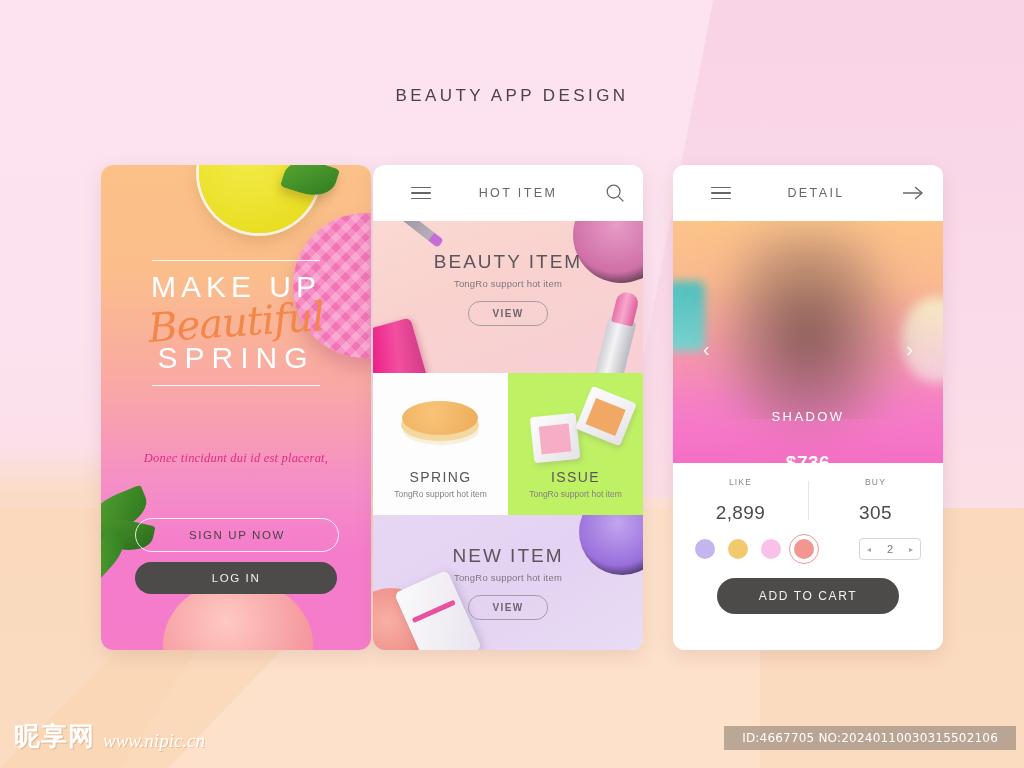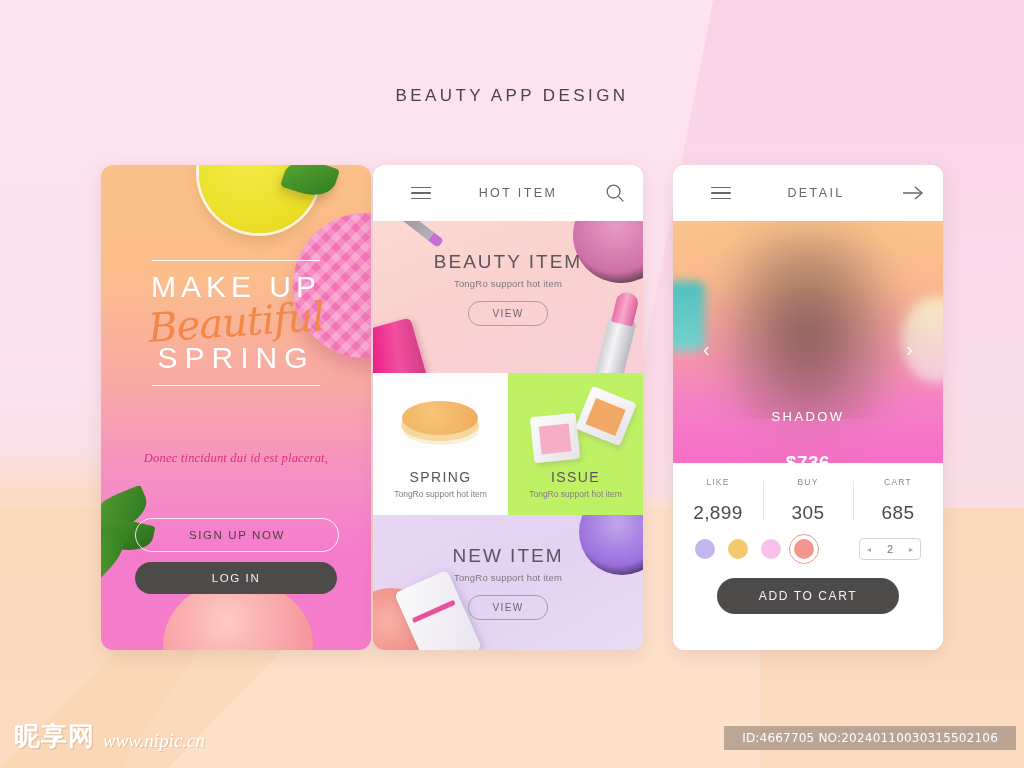--- a/index.html
+++ b/index.html
@@ -80,21 +80,21 @@
   .sec-beauty .bottle{position:absolute;left:-4px;bottom:-22px;width:52px;height:72px;border-radius:6px;
     background:linear-gradient(100deg,#e9107f,#f24f9f 55%,#cf3a84);transform:rotate(-16deg);box-shadow:2px 2px 6px rgba(150,30,90,.3);}
   .sec-beauty .lipstick{position:absolute;right:16px;bottom:-28px;width:28px;height:84px;border-radius:5px 5px 3px 3px;
     background:linear-gradient(90deg,#cfcfd4,#f4f4f6 40%,#b9b9c0);transform:rotate(14deg);}
   .sec-beauty .lipstick:before{content:"";position:absolute;left:3px;top:-26px;width:22px;height:32px;border-radius:10px 10px 2px 2px;
     background:linear-gradient(90deg,#e86fa8,#f8a8cd 45%,#dd5f9c);}
   .sec-title{font-size:19px;letter-spacing:2px;color:#5c555c;text-align:center;position:relative;z-index:2;padding-top:30px;}
   .sec-sub{font-size:9.5px;color:#7e777e;text-align:center;position:relative;z-index:2;margin-top:5px;letter-spacing:.2px;}
   .view-btn{width:78px;height:23px;border:1px solid #a59ea5;border-radius:12px;margin:12px auto 4px;
     display:flex;align-items:center;justify-content:center;font-size:10px;letter-spacing:1.4px;color:#6d666d;
-    position:relative;z-index:2;cursor:pointer;background:transparent;}
+    position:relative;z-index:2;cursor:pointer;background:transparent;font-weight:bold;}
   .grid2{display:flex;height:142px;}
   .cell{flex:1;position:relative;overflow:hidden;display:flex;flex-direction:column;
     align-items:center;justify-content:flex-end;padding-bottom:16px;box-sizing:border-box;}
   .cell-left{background:#fdfdfd;}
   .cell-right{background:#bef264;}
   .cell .t{font-size:14px;letter-spacing:1.4px;color:#5c555c;}
   .cell .s{font-size:8.5px;color:#857e85;margin-top:4px;}
   .discs{position:absolute;top:26px;left:50%;transform:translateX(-50%);width:80px;height:56px;}
   .discs .d{position:absolute;border-radius:50%;}
   .discs .d1{left:2px;top:16px;width:76px;height:30px;background:#f7efd9;}
@@ -283,24 +283,20 @@
 
   <div class="stats">
     <div class="stat">
       <div class="k">LIKE</div>
       <div class="v">2,899</div>
     </div>
     <div class="stat">
       <div class="k">BUY</div>
       <div class="v">305</div>
     </div>
-    <div class="stat">
-      <div class="k">CART</div>
-      <div class="v">685</div>
-    </div>
   </div>
 
   <div class="swatchrow">
     <div class="sw" style="background:#c3b6ee"></div>
     <div class="sw" style="background:#f3c96d"></div>
     <div class="sw" style="background:#f9c0ea"></div>
     <div class="sw sel" style="background:#f3968f"></div>
     <div class="stepper">
       <span class="ar">◂</span>
       <span>2</span>

